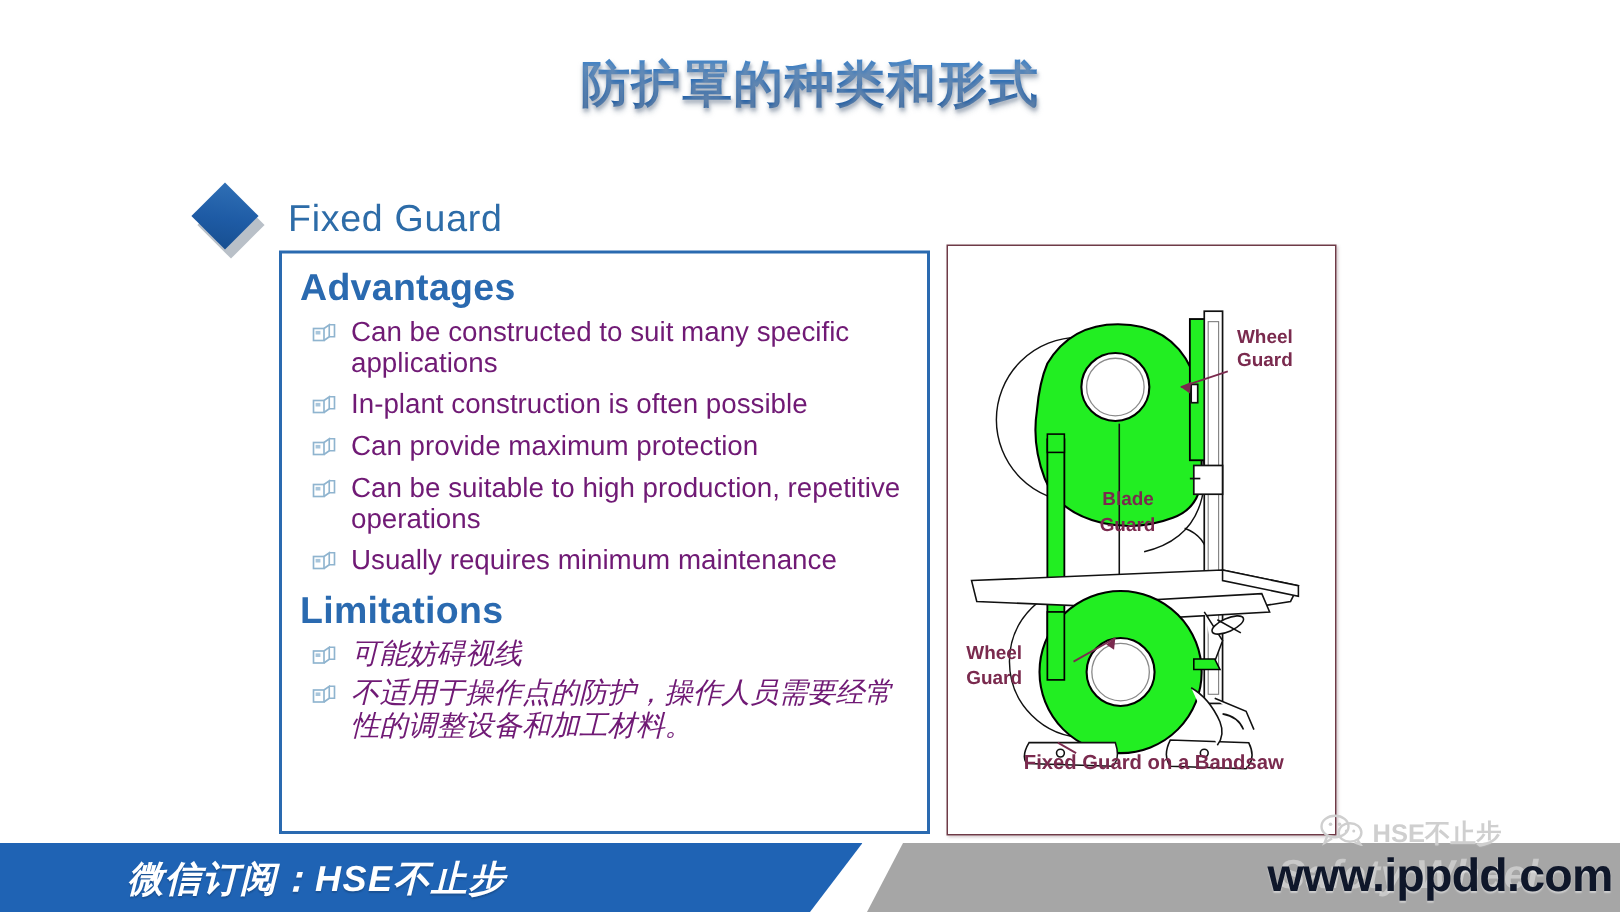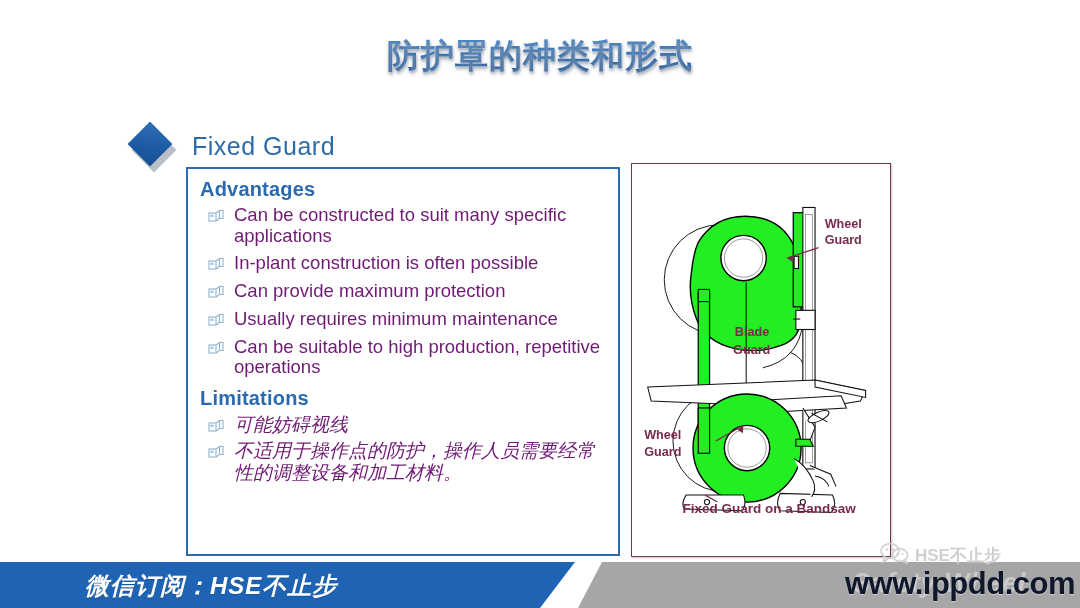--- a/index.html
+++ b/index.html
@@ -46,21 +46,21 @@
     position:absolute;left:192px;top:132px;
     font-size:25px;color:#2d6ca8;letter-spacing:.5px;
   }
 
   
   .content-box{
     position:absolute;left:186px;top:167px;width:434px;height:389px;
     border:2px solid #2a6ab0;box-sizing:border-box;background:#fff;
   }
   .sec-head{
-    font-size:20px;font-weight:bold;color:#2a6ab0;
+    font-size:25px;font-weight:bold;color:#2a6ab0;
     margin:9px 0 4px 12px;letter-spacing:.2px;
   }
   ul.pts{list-style:none;margin:0;padding:0 8px 0 20px;}
   ul.pts li{
     position:relative;padding-left:26px;
     font-size:18.5px;line-height:1.12;color:#701a75;
     margin-bottom:7px;
   }
   ul.pts li .bullet{
     position:absolute;left:0;top:3px;width:19px;height:15px;
@@ -173,34 +173,34 @@
         <span class="bullet">
           <svg viewBox="0 0 19 15">
               <g fill="none" stroke="#8fb4cf" stroke-width="1.1">
             <rect x="1" y="4" width="7" height="8"></rect>
                 <path d="M8 4 L11.5 1.5 L11.5 9.5 L8 12"></path>
             <path d="M11.5 1.5 L15 1.5 L15 9.5 L11.5 9.5"></path>
               </g>
             <rect x="2.4" y="5.6" width="3.2" height="2.4" fill="#a8c6dc"></rect>
             </svg>
         </span>
+        <span>Can be suitable to high production, repetitive operations</span>
+      </li>
+      <li>
+        <span class="bullet">
+          <svg viewBox="0 0 19 15">
+              <g fill="none" stroke="#8fb4cf" stroke-width="1.1">
+            <rect x="1" y="4" width="7" height="8"></rect>
+                <path d="M8 4 L11.5 1.5 L11.5 9.5 L8 12"></path>
+            <path d="M11.5 1.5 L15 1.5 L15 9.5 L11.5 9.5"></path>
+              </g>
+            <rect x="2.4" y="5.6" width="3.2" height="2.4" fill="#a8c6dc"></rect>
+            </svg>
+        </span>
         <span>Usually requires minimum maintenance</span>
-      </li>
-      <li>
-        <span class="bullet">
-          <svg viewBox="0 0 19 15">
-              <g fill="none" stroke="#8fb4cf" stroke-width="1.1">
-            <rect x="1" y="4" width="7" height="8"></rect>
-                <path d="M8 4 L11.5 1.5 L11.5 9.5 L8 12"></path>
-            <path d="M11.5 1.5 L15 1.5 L15 9.5 L11.5 9.5"></path>
-              </g>
-            <rect x="2.4" y="5.6" width="3.2" height="2.4" fill="#a8c6dc"></rect>
-            </svg>
-        </span>
-        <span>Can be suitable to high production, repetitive operations</span>
       </li>
     </ul>
 
     <div class="sec-head">Limitations</div>
     <ul class="pts">
       <li class="cn tight">
         <span class="bullet">
           <svg viewBox="0 0 19 15">
               <g fill="none" stroke="#8fb4cf" stroke-width="1.1">
             <rect x="1" y="4" width="7" height="8"></rect>

